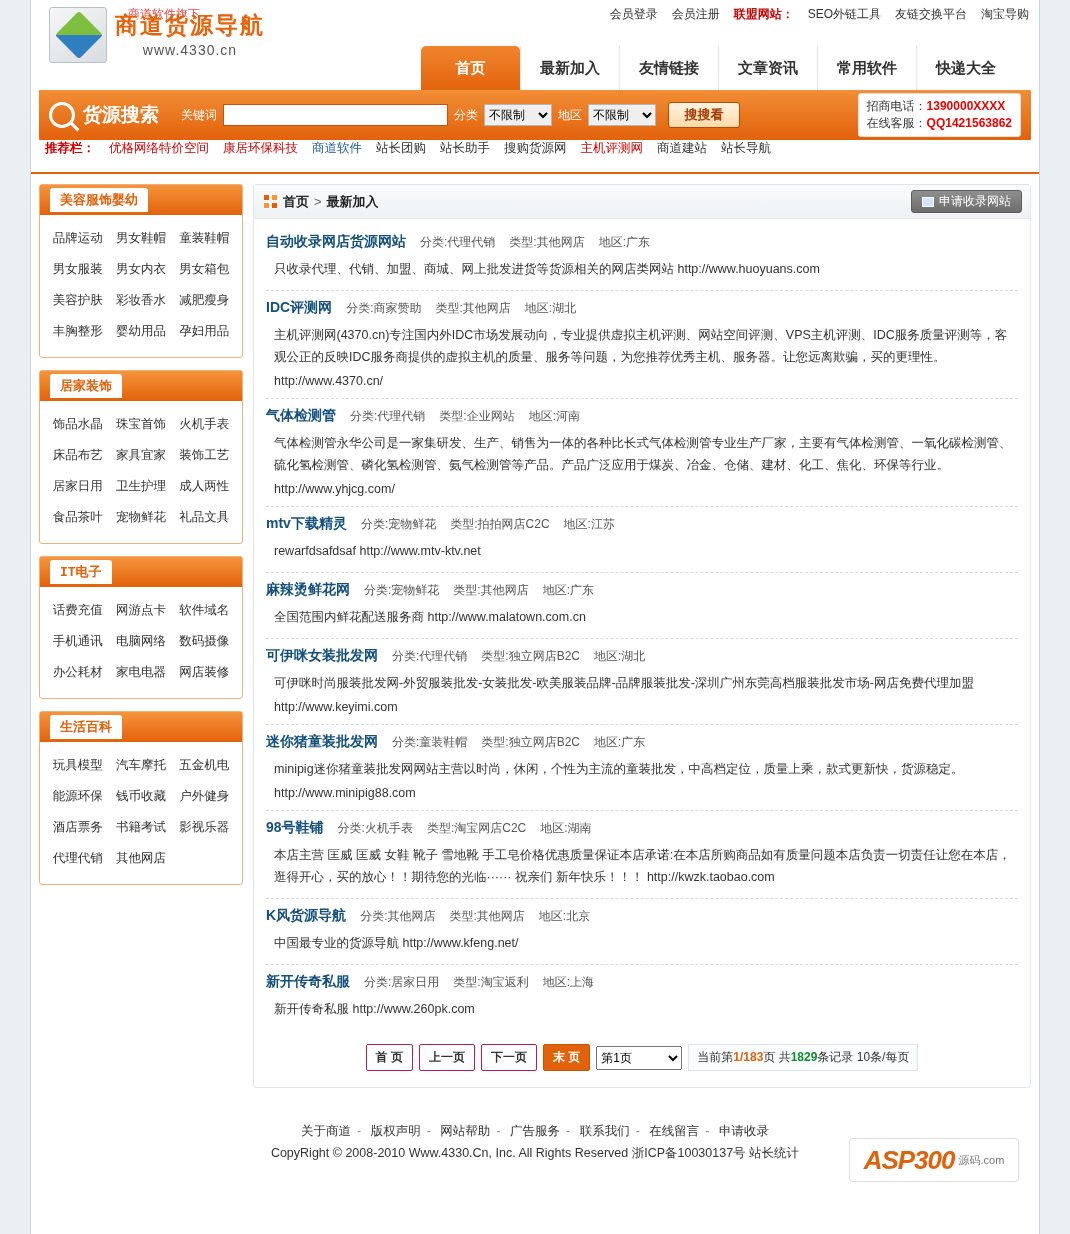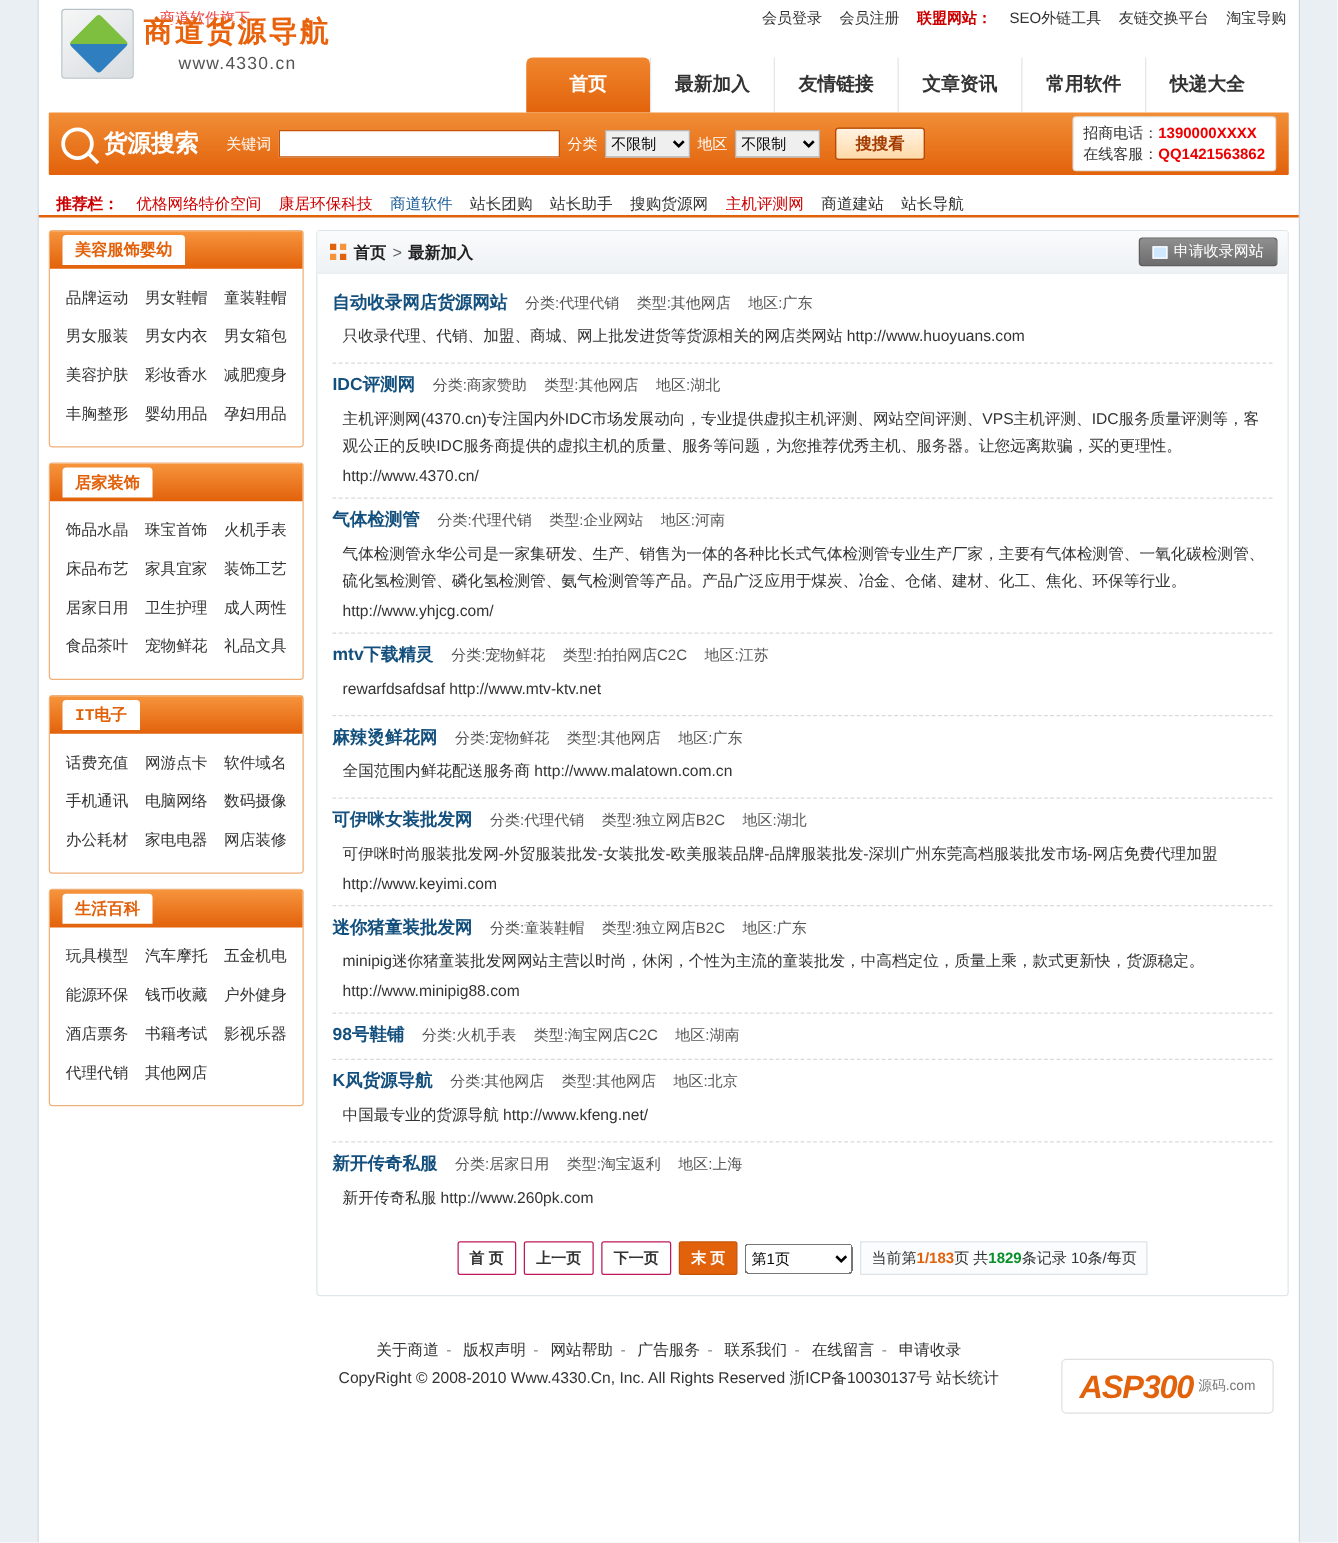--- a/index.html
+++ b/index.html
@@ -89,21 +89,21 @@
     background:linear-gradient(#fff3e2,#ffd9a8); color:#a33b00;
     font-size:13px; font-weight:bold; border-radius:3px; cursor:pointer;
   }
   .contact-box {
     margin-left:auto; background:#fff; border:1px solid #e3e3e3; border-radius:3px;
     padding:4px 8px; font-size:12px; line-height:17px; color:#333;
   }
   .contact-box b { color:#e00; }
   
   .recommend {
-    height:34px; display:flex; align-items:flex-end; gap:14px;
+    height:34px; display:flex; align-items:flex-start; gap:14px;
     padding:0 14px; font-size:12.5px; border-bottom:2px solid #e2620b;
   }
   .recommend .t { color:#c00; font-weight:bold; }
   .recommend a { text-decoration:none; }
   
   .content { display:flex; padding:10px 8px 0 8px; gap:10px; align-items:flex-start; }
   
   .sidebar { width:204px; }
   .cat {
     border:1px solid #f0b07a; border-radius:3px; margin-bottom:12px; background:#fff;
@@ -480,20 +480,21 @@
 
         <div class="entry">
           <div class="hd">
             <a href="#" class="name">98号鞋铺</a>
             <div class="meta">
               <span>分类:火机手表</span>
               <span>类型:淘宝网店C2C</span>
               <span>地区:湖南</span>
             </div>
           </div>
+          <div class="desc">本店主营 匡威 匡威 女鞋 靴子 雪地靴 手工皂价格优惠质量保证本店承诺:在本店所购商品如有质量问题本店负责一切责任让您在本店，逛得开心，买的放心！！期待您的光临······ 祝亲们 新年快乐！！！ http://kwzk.taobao.com</div>
         </div>
 
         <div class="entry">
           <div class="hd">
             <a href="#" class="name">K风货源导航</a>
             <div class="meta">
               <span>分类:其他网店</span>
               <span>类型:其他网店</span>
               <span>地区:北京</span>
             </div>

